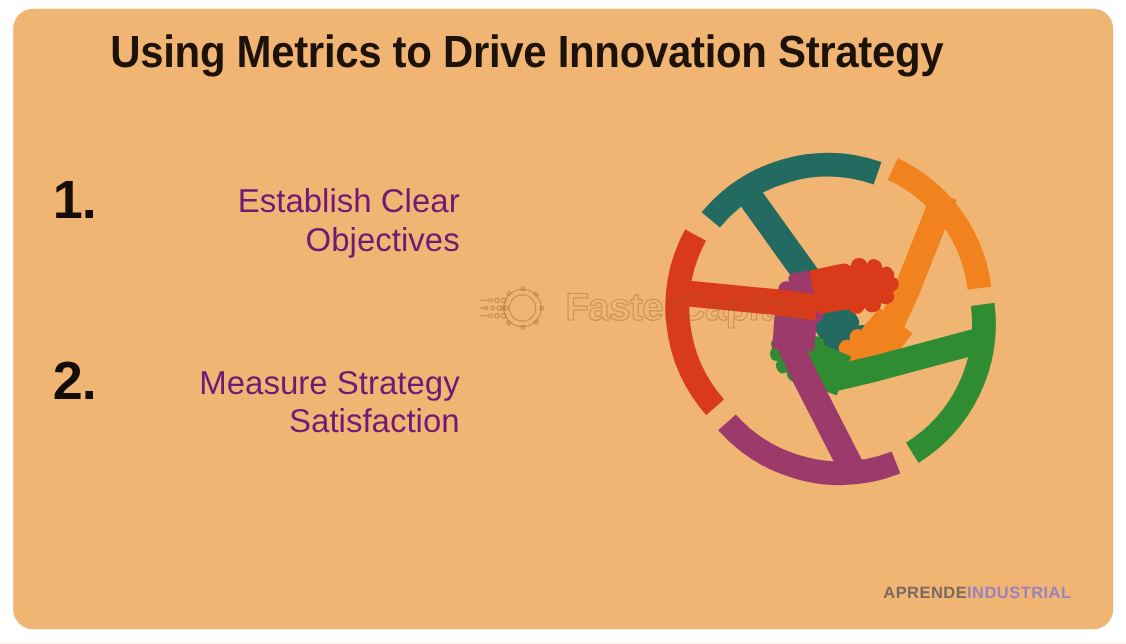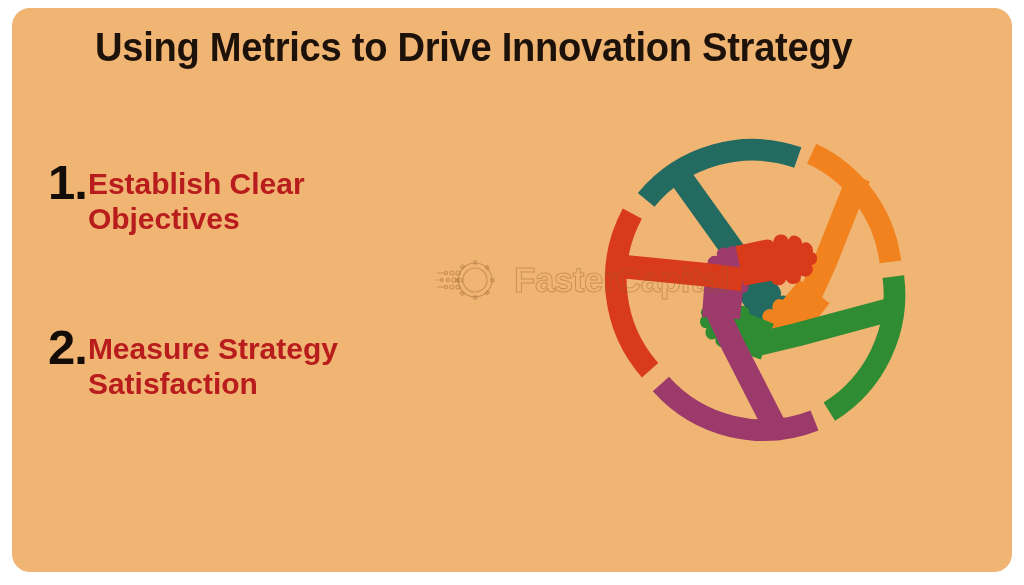--- a/index.html
+++ b/index.html
@@ -16,20 +16,21 @@
 
   #slide {
     position: absolute;
     left: 12px;
     top: 8px;
     width: 1000px;
     height: 564px;
     background: #f0b473;
     border-radius: 18px;
     overflow: hidden;
+    text-align: right;
   }
 
   
   #slide-title {
     position: absolute;
     left: 83px;
     top: 16px;
     width: 820px;
     font-size: 41px;
     font-weight: bold;
@@ -57,22 +58,22 @@
     font-size: 49px;
     font-weight: bold;
     color: #140c06;
     line-height: 0.92;
     flex: 0 0 auto;
     padding-top: 2px;
     letter-spacing: -1px;
   }
   .point-text {
     font-size: 30px;
-    font-weight: bold;
-    color: #b91c1c;
+    font-weight: normal;
+    color: #701a75;
     line-height: 1.18;
     padding-top: 8px;
     padding-left: 1px;
     max-width: 330px;
   }
 
   
   #wheel-graphic {
     position: absolute;
     left: 578px;
@@ -216,14 +217,17 @@
           <circle cx="23" cy="30" r="2"></circle>
             <circle cx="17" cy="30" r="2"></circle>
             <circle cx="11" cy="30" r="1.6"></circle>
           <path d="M2 16 H9 M1 23 H6 M2 30 H9"></path>
         </g>
       </svg>
     </span>
     <span id="watermark-text"><span>Faster</span><span class="wm-light">Capital</span></span>
   </div>
 
+  <div id="brand">
+    <span id="brand-aprende">APRENDE</span><span id="brand-industrial">INDUSTRIAL</span>
+  </div>
 
 </div>
 
 </body></html>

